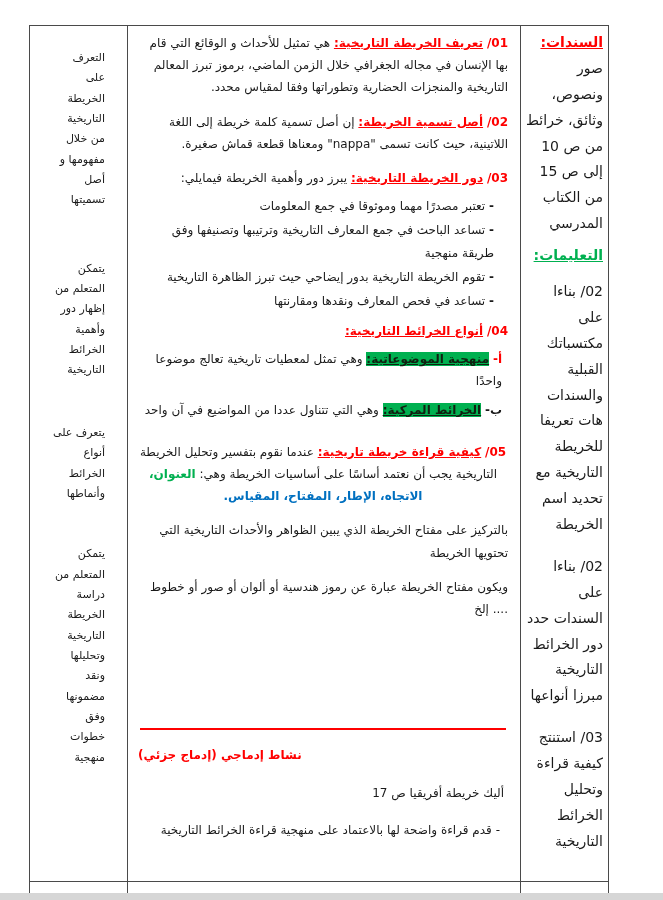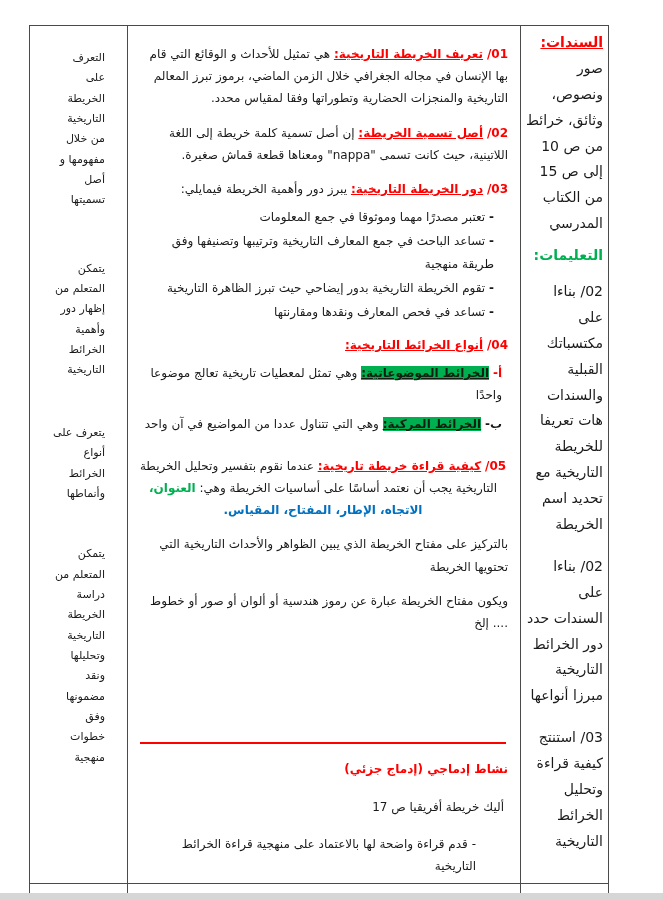--- a/index.html
+++ b/index.html
@@ -30,53 +30,53 @@
   
   td.col-supports{width:88px;padding:4px 5px;font-size:14px;line-height:1.85;text-align:right;}
   td.col-main{width:393px;padding:6px 12px 6px 10px;font-size:12px;line-height:1.85;text-align:right;}
   td.col-objectives{width:98px;padding:6px 6px;font-size:11px;line-height:1.85;text-align:right;}
   td.empty-cell{height:20px;}
   .row-main td{height:843px;}
 
   p{margin:0 0 10px 0;}
   .red{color:#ff0000;font-weight:bold;}
   .red-u{color:#ff0000;font-weight:bold;text-decoration:underline;}
-  .green-u{color:#00b050;font-weight:bold;margin-top:10px;}
+  .green-u{color:#00b050;font-weight:bold;text-decoration:underline;margin-top:10px;}
   .green-word{color:#00b050;font-weight:bold;}
   .blue-words{color:#0070c0;font-weight:bold;}
   .hl-green{background:#00b050;color:#102010;font-weight:bold;text-decoration:underline;}
   .bold{font-weight:bold;}
 
   
   .supports-para{margin-bottom:6px;}
   .instr{margin-top:10px;margin-bottom:0;}
   .instr-2{margin-top:16px;}
   
   .objective{margin:16px;}
   .objective + .objective{margin-top:48px;}
   .obj-3{margin-top:42px !important;}
   .obj-4{margin-top:40px !important;}
 
   
-  .sec{margin-bottom:12px;margin-top:11px;}
+  .sec{margin-bottom:12px;}
   .sec-3-head{margin-bottom:6px;}
   .bullet{margin:0 14px 2px 0;text-align:right;}
   .bullet .dash{font-weight:bold;}
   .sec4-item{margin:0 6px 6px 0;}
   .sec5{margin-top:18px;text-align:center;}
   .red-rule{
     border:none;border-top:2px solid #ff0000;
     margin:108px 2px 0 2px;
   }
   .activity-title{
-    text-align:right;color:#ff0000;font-weight:bold;
+    text-align:left;color:#ff0000;font-weight:bold;
     margin:14px 0 16px 0;
   }
   .activity-line{margin:0 4px 14px 0;}
-  .activity-bullet{margin:0 32px 0 0;}
+  .activity-bullet{margin:0 8px 0 0;}
 </style>
 </head>
 <body>
 
 <div class="canvas">
 
   <table class="doc-table">
     <colgroup>
       <col style="width:88px">
       <col style="width:393px">
@@ -134,21 +134,21 @@
           <span class="dash">-</span>
           <span>تساعد في فحص المعارف ونقدها ومقارنتها</span>
         </p>
 
         <p class="sec sec-3-head">
           <span class="red">04/</span>
           <span class="red-u">أنواع الخرائط التاريخية:</span>
         </p>
         <p class="sec4-item">
           <span class="red">أ-</span>
-          <span class="hl-green">الخرائط الموضوعاتية:</span>
+          <span class="hl-green">منهجية الموضوعاتية:</span>
           <span>وهي تمثل لمعطيات تاريخية تعالج موضوعا واحدًا</span>
         </p>
         <p class="sec4-item" style="margin-bottom:20px;">
           <span class="bold">ب-</span>
           <span class="hl-green">الخرائط المركبة:</span>
           <span>وهي التي تتناول عددا من المواضيع في آن واحد</span>
         </p>
 
         <p class="sec sec5">
           <span class="red">05/</span>

